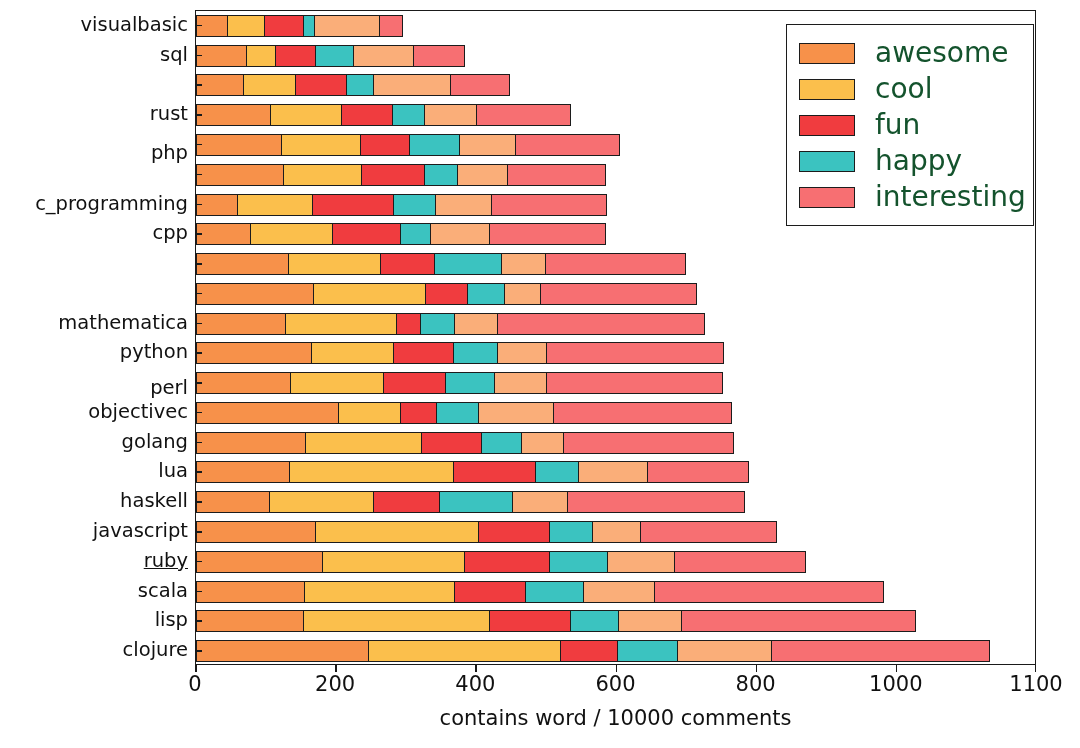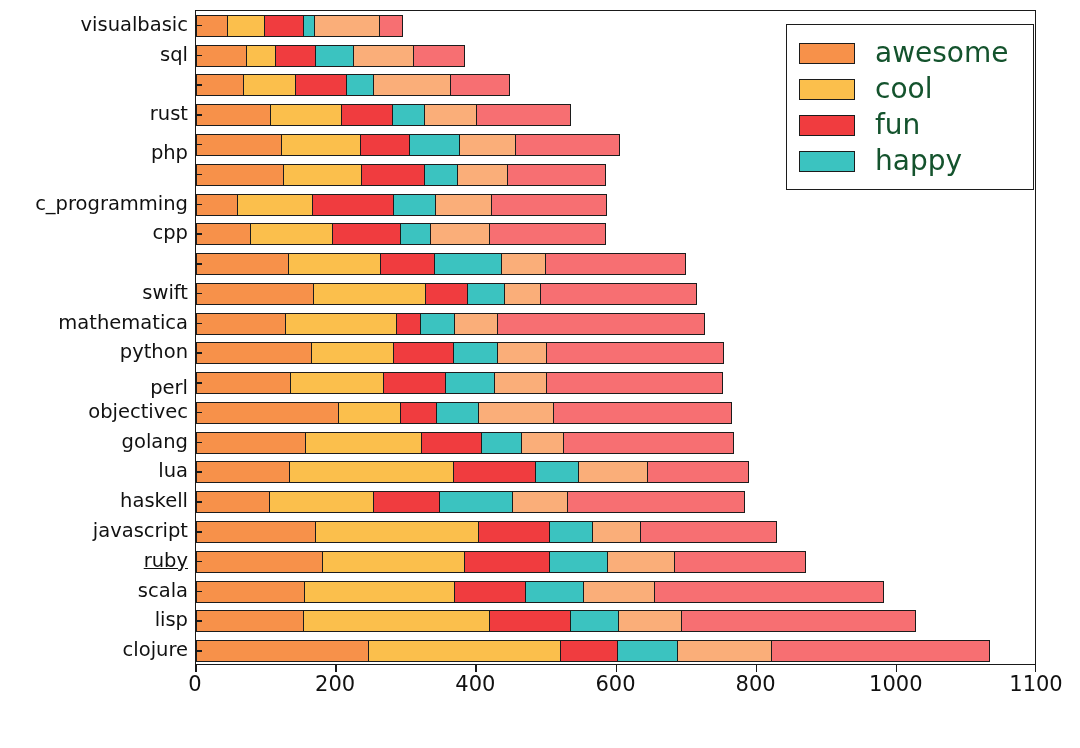--- a/index.html
+++ b/index.html
@@ -133,21 +133,20 @@
 
 <div id="figure">
 
   <div id="ylabels">
       <div class="ytick" style="top: 4.88636px;">visualbasic</div>
       <div class="ytick" style="top: 34.6591px;">sql</div>
       <div class="ytick" style="top: 94.2045px;">rust</div>
       <div class="ytick" style="top: 133px;">php</div>
       <div class="ytick" style="top: 183.523px;">c_programming</div>
       <div class="ytick" style="top: 213.295px;">cpp</div>
-      <div class="ytick" style="top: 272.841px;">swift</div>
       <div class="ytick" style="top: 302.614px;">mathematica</div>
       <div class="ytick" style="top: 332.386px;">python</div>
       <div class="ytick" style="top: 368px;">perl</div>
       <div class="ytick" style="top: 391.932px;">objectivec</div>
       <div class="ytick" style="top: 421.705px;">golang</div>
       <div class="ytick" style="top: 451.477px;">lua</div>
       <div class="ytick" style="top: 511.023px;">javascript</div>
       <div class="ytick" style="top: 481.25px;">haskell</div>
       <div class="ytick" style="top: 540.795px; text-decoration: underline;">ruby</div>
       <div class="ytick" style="top: 570.568px;">scala</div>
@@ -346,37 +345,42 @@
       <div class="xtickmark" style="left: 420.5px;"></div>
       <div class="xtick" style="left: 420.5px;">600</div>
       <div class="xtickmark" style="left: 560.667px;"></div>
       <div class="xtick" style="left: 560.667px;">800</div>
       <div class="xtickmark" style="left: 700.833px;"></div>
       <div class="xtick" style="left: 700.833px;">1000</div>
       <div class="xtickmark" style="left: 839.5px;"></div>
       <div class="xtick" style="left: 841px;">1100</div>
     </div>
 
+  <div id="xlabel">contains word / 10000 comments</div>
 
   <div id="legend">
       <div class="legend-row">
         <div class="legend-swatch" style="background: rgb(247, 145, 74);"></div>
         <div class="legend-label">awesome</div>
       </div>
       <div class="legend-row">
         <div class="legend-swatch" style="background: rgb(251, 191, 76);"></div>
         <div class="legend-label">cool</div>
       </div>
       <div class="legend-row">
         <div class="legend-swatch" style="background: rgb(240, 60, 63);"></div>
         <div class="legend-label">fun</div>
       </div>
       <div class="legend-row">
         <div class="legend-swatch" style="background: rgb(59, 195, 192);"></div>
         <div class="legend-label">happy</div>
+      </div>
+      <div class="legend-row">
+        <div class="legend-swatch" style="background: rgb(247, 111, 114);"></div>
+        <div class="legend-label">interesting</div>
       </div>
     </div>
 
 <div class="ytickmark" style="top: 24.8864px;"></div>
     <div class="ytickmark" style="top: 54.6591px;"></div>
     <div class="ytickmark" style="top: 84.4318px;"></div>
     <div class="ytickmark" style="top: 114.205px;"></div>
     <div class="ytickmark" style="top: 143.977px;"></div>
     <div class="ytickmark" style="top: 173.75px;"></div>
     <div class="ytickmark" style="top: 203.523px;"></div>

